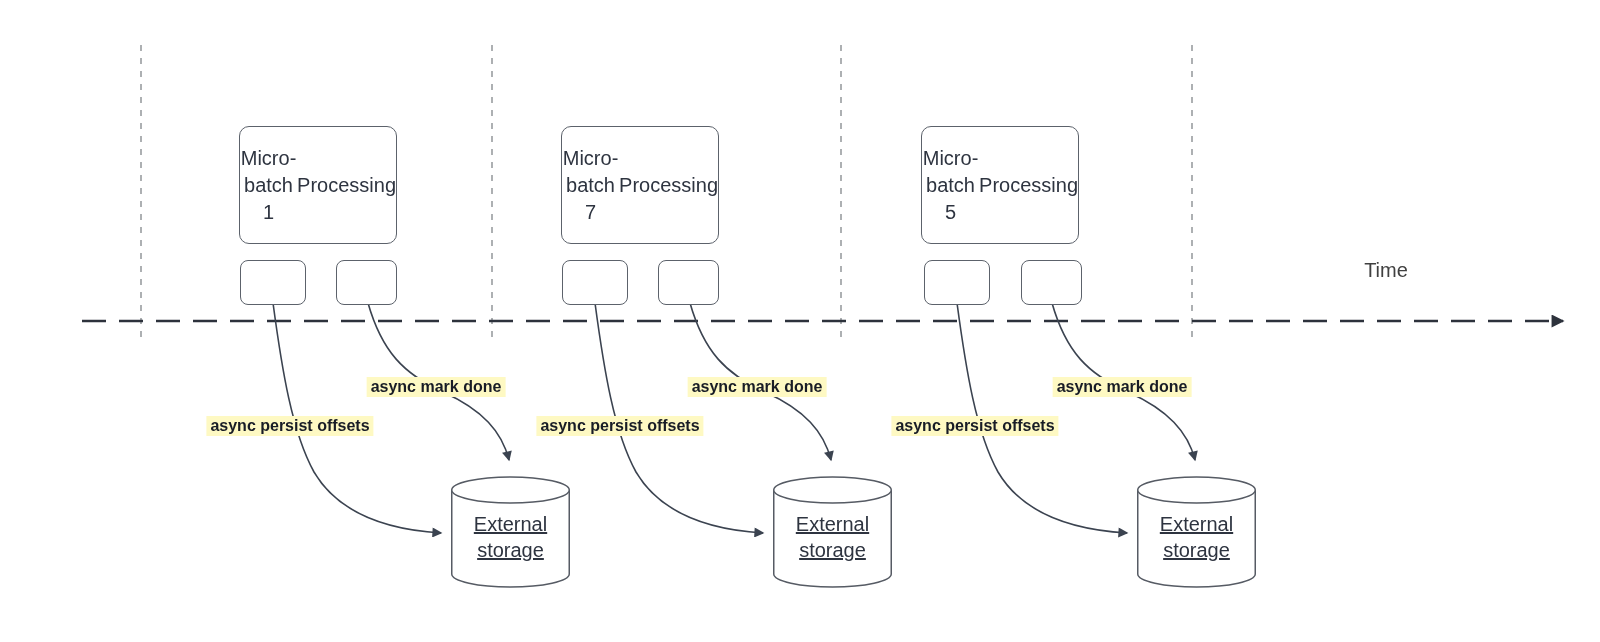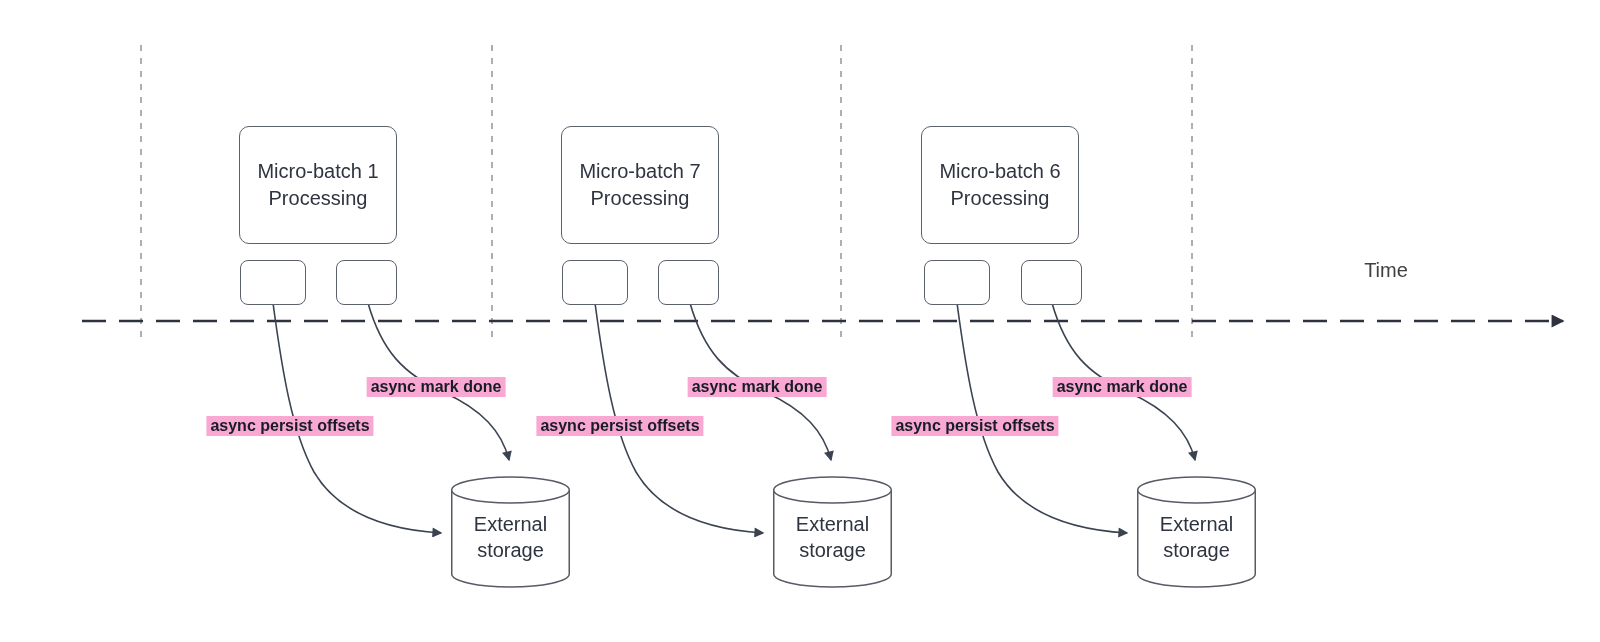--- a/index.html
+++ b/index.html
@@ -4,40 +4,40 @@
 <style>
   html,body{margin:0;padding:0;background:#ffffff;}
   #canvas{
     position:relative;width:1600px;height:642px;background:#ffffff;
     font-family:"Liberation Sans", sans-serif;overflow:hidden;
   }
   #wires{position:absolute;left:0;top:0;width:1600px;height:642px;}
   .proc-box{
     position:absolute;top:126px;width:156px;height:116px;
     border:1.5px solid #5c626b;border-radius:10px;background:#ffffff;
-    display:flex;flex-direction:column;align-items:center;justify-content:center;
+    display:flex;align-items:center;justify-content:center;
     font-size:20px;line-height:27px;color:#2e3440;text-align:center;
   }
   .task-box{
     position:absolute;top:260px;height:43px;
     border:1.5px solid #5c626b;border-radius:8px;background:#ffffff;
   }
   .task-a{width:64px;}
   .task-b{width:59px;}
   .edge-label{
     position:absolute;transform:translate(-50%,-50%);
     font-size:16px;font-weight:bold;color:#181c26;
-    background:#f9a8d4;padding:1px 4px;white-space:nowrap;
+    background:#fef9c3;padding:1px 4px;white-space:nowrap;
   }
   .cylinder{position:absolute;top:476px;width:121px;height:112px;}
   .cylinder svg{position:absolute;left:0;top:0;}
   .cyl-text{
     position:absolute;left:0;top:10px;width:121px;height:102px;
     display:flex;flex-direction:column;align-items:center;justify-content:center;
-    font-size:20px;line-height:26px;color:#2e3440;text-align:center;
+    font-size:20px;line-height:26px;color:#2e3440;text-align:center;text-decoration:underline;
   }
   .time-label{
     position:absolute;transform:translate(-50%,-50%);
     font-size:20px;color:#404040;white-space:nowrap;
   }
 </style>
 </head>
 <body>
 
 <div id="canvas">
@@ -103,21 +103,21 @@
       <path d="M1.75,14 v84 a58.75,13 0 0 0 117.5,0 v-84" fill="#ffffff" stroke="#565b64" stroke-width="1.5"></path>
       <ellipse cx="60.5" cy="14" rx="58.75" ry="13" fill="#ffffff" stroke="#565b64" stroke-width="1.5"></ellipse>
     </svg>
     <div class="cyl-text">
       <div>External</div>
       <div>storage</div>
     </div>
   </div>
 
   <div class="proc-box" style="left:921px">
-    <div>Micro-batch 6</div>
+    <div>Micro-batch 5</div>
     <div>Processing</div>
   </div>
   <div class="task-box task-a" style="left:924px"></div>
   <div class="task-box task-b" style="left:1021px"></div>
   <div class="edge-label" style="left:1122px;top:387px">async mark done</div>
   <div class="edge-label" style="left:975px;top:426px">async persist offsets</div>
   <div class="cylinder" style="left:1136px">
     <svg width="121" height="112" viewBox="0 0 121 112">
       <path d="M1.75,14 v84 a58.75,13 0 0 0 117.5,0 v-84" fill="#ffffff" stroke="#565b64" stroke-width="1.5"></path>
       <ellipse cx="60.5" cy="14" rx="58.75" ry="13" fill="#ffffff" stroke="#565b64" stroke-width="1.5"></ellipse>

